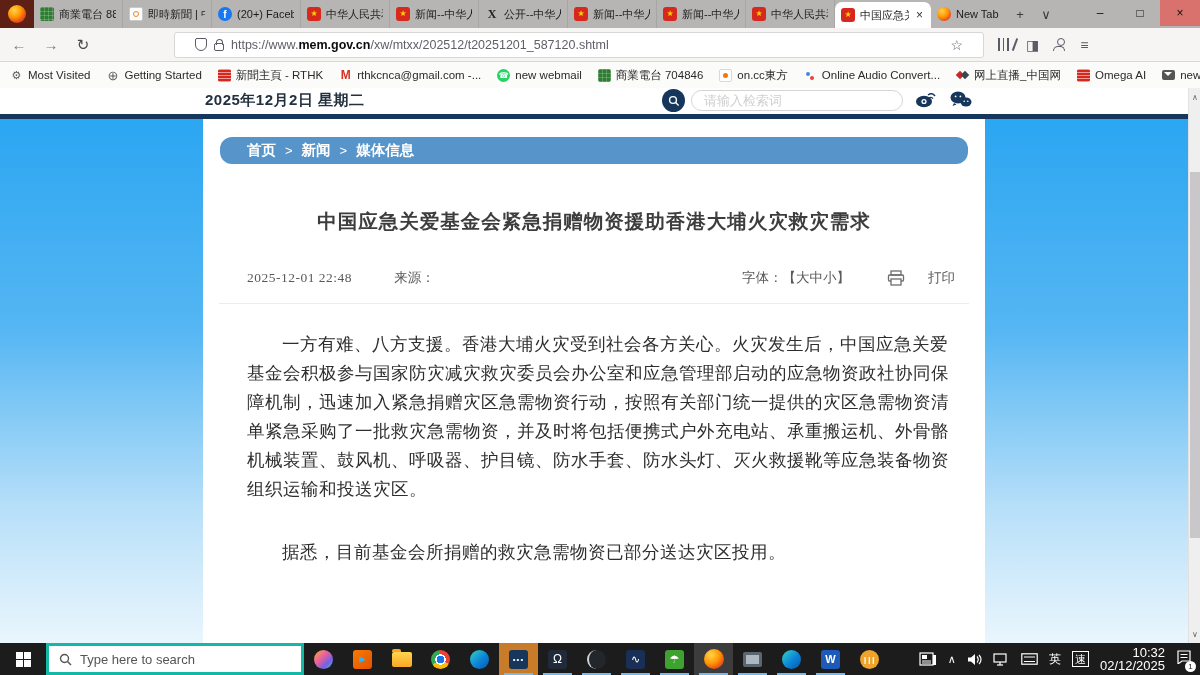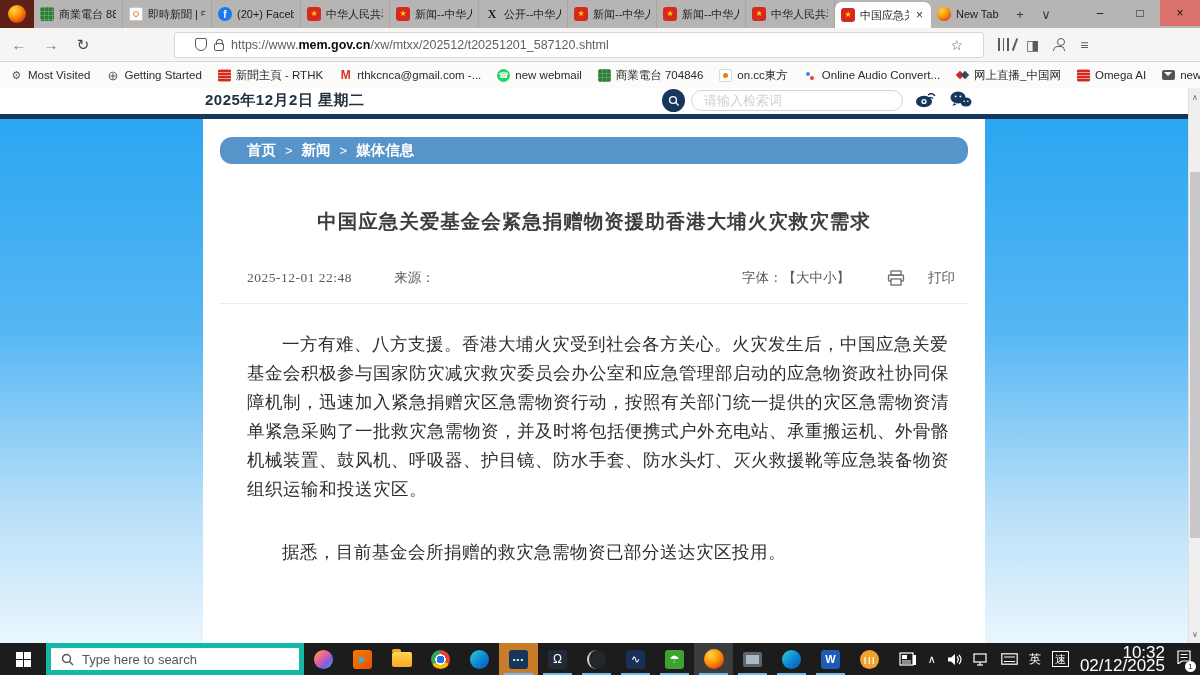--- a/index.html
+++ b/index.html
@@ -110,21 +110,21 @@
   .scrollbar { position:absolute; top:0; right:0; width:12px; height:100%; background:#f0eff0; border-left:1px solid #e2e1e2; }
   .sb-arrow { position:absolute; left:0; width:12px; height:14px; color:#666; font-size:8px; display:flex; align-items:center; justify-content:center; }
   .sb-arrow.up { top:2px; } .sb-arrow.down { bottom:2px; }
   .sb-thumb { position:absolute; left:1px; top:84px; width:10px; height:366px; background:#c9c7c9; }
 
   
   .taskbar { height:32px; background:#1c1c1c; display:flex; align-items:stretch; flex-shrink:0; }
   .start-btn { width:46px; display:flex; align-items:center; justify-content:center; }
   .win-grid { width:15px; height:15px; display:grid; grid-template-columns:7px 7px; grid-template-rows:7px 7px; gap:1px; }
   .win-grid span { background:#fff; }
-  .task-search { width:258px; background:#fff; border:5px solid #14b8a6; display:flex; align-items:center; gap:8px; padding:0 10px; }
+  .task-search { width:258px; background:#fff; border:3px solid #14b8a6; display:flex; align-items:center; gap:8px; padding:0 10px; }
   .task-search input { border:none; outline:none; font-size:13px; width:200px; color:#444; background:transparent; }
   .task-search input::placeholder { color:#555; }
   .tb-ic { width:39px; display:flex; align-items:center; justify-content:center; position:relative; }
   .tb-ic.running::after { content:''; position:absolute; bottom:0; left:5px; right:5px; height:2px; background:#76b9ed; }
   .tb-ic.hl { background:#c87b28; }
   .tb-ic.active-win { background:#3c3c3c; }
   .ic-copilot { width:19px; height:19px; border-radius:50%; background:linear-gradient(135deg,#f9ae3b,#e9619b 40%,#7a5fe0 70%,#33bef0); }
   .ic-media { width:19px; height:19px; border-radius:3px; background:linear-gradient(135deg,#f57c00,#e65100); display:flex; align-items:center; justify-content:center; color:#29b6f6; font-size:9px; }
   .ic-folder { width:20px; height:15px; border-radius:2px; background:linear-gradient(#ffd54f,#f9a825); position:relative; }
   .ic-folder::before { content:''; position:absolute; top:-3px; left:0; width:9px; height:3px; background:#f9a825; border-radius:2px 2px 0 0; }
@@ -139,21 +139,21 @@
   .ic-green { width:19px; height:19px; border-radius:3px; background:#3da22f; display:flex; align-items:center; justify-content:center; color:#fff; font-size:11px; }
   .ic-fx { width:20px; height:20px; border-radius:50%; background:radial-gradient(circle at 35% 30%, #ffd54f 0%, #ff9500 45%, #e64a19 75%, #8e2a6b 100%); }
   .ic-remote { width:19px; height:15px; border-radius:2px; background:#5c6670; position:relative; }
   .ic-remote::after { content:''; position:absolute; inset:3px; background:#aeb8c2; }
   .ic-word { width:19px; height:19px; border-radius:3px; background:#1e5bb8; display:flex; align-items:center; justify-content:center; color:#fff; font-weight:bold; font-size:11px; }
   .ic-gold { width:19px; height:19px; border-radius:50%; background:#f0a32c; display:flex; align-items:center; justify-content:center; color:#fff; font-size:13px; letter-spacing:0.5px; }
   .tray { margin-left:auto; display:flex; align-items:center; gap:11px; padding-right:8px; color:#fff; }
   .tray-glyph { color:#fff; font-size:11px; }
   .lang-label { font-size:12px; }
   .ime-box { font-size:11px; border:1px solid #fff; padding:0 2px; line-height:14px; }
-  .clock { text-align:right; font-size:17px; line-height:13px; }
+  .clock { text-align:right; font-size:13px; line-height:13px; }
   .notif { position:relative; }
   .notif-badge { position:absolute; right:-4px; bottom:-4px; background:#fff; color:#1c1c1c; font-size:8px;
     width:11px; height:11px; border-radius:50%; display:flex; align-items:center; justify-content:center; }
 </style>
 </head>
 <body>
 
 <div class="screen">
 
   <div class="tabbar">

